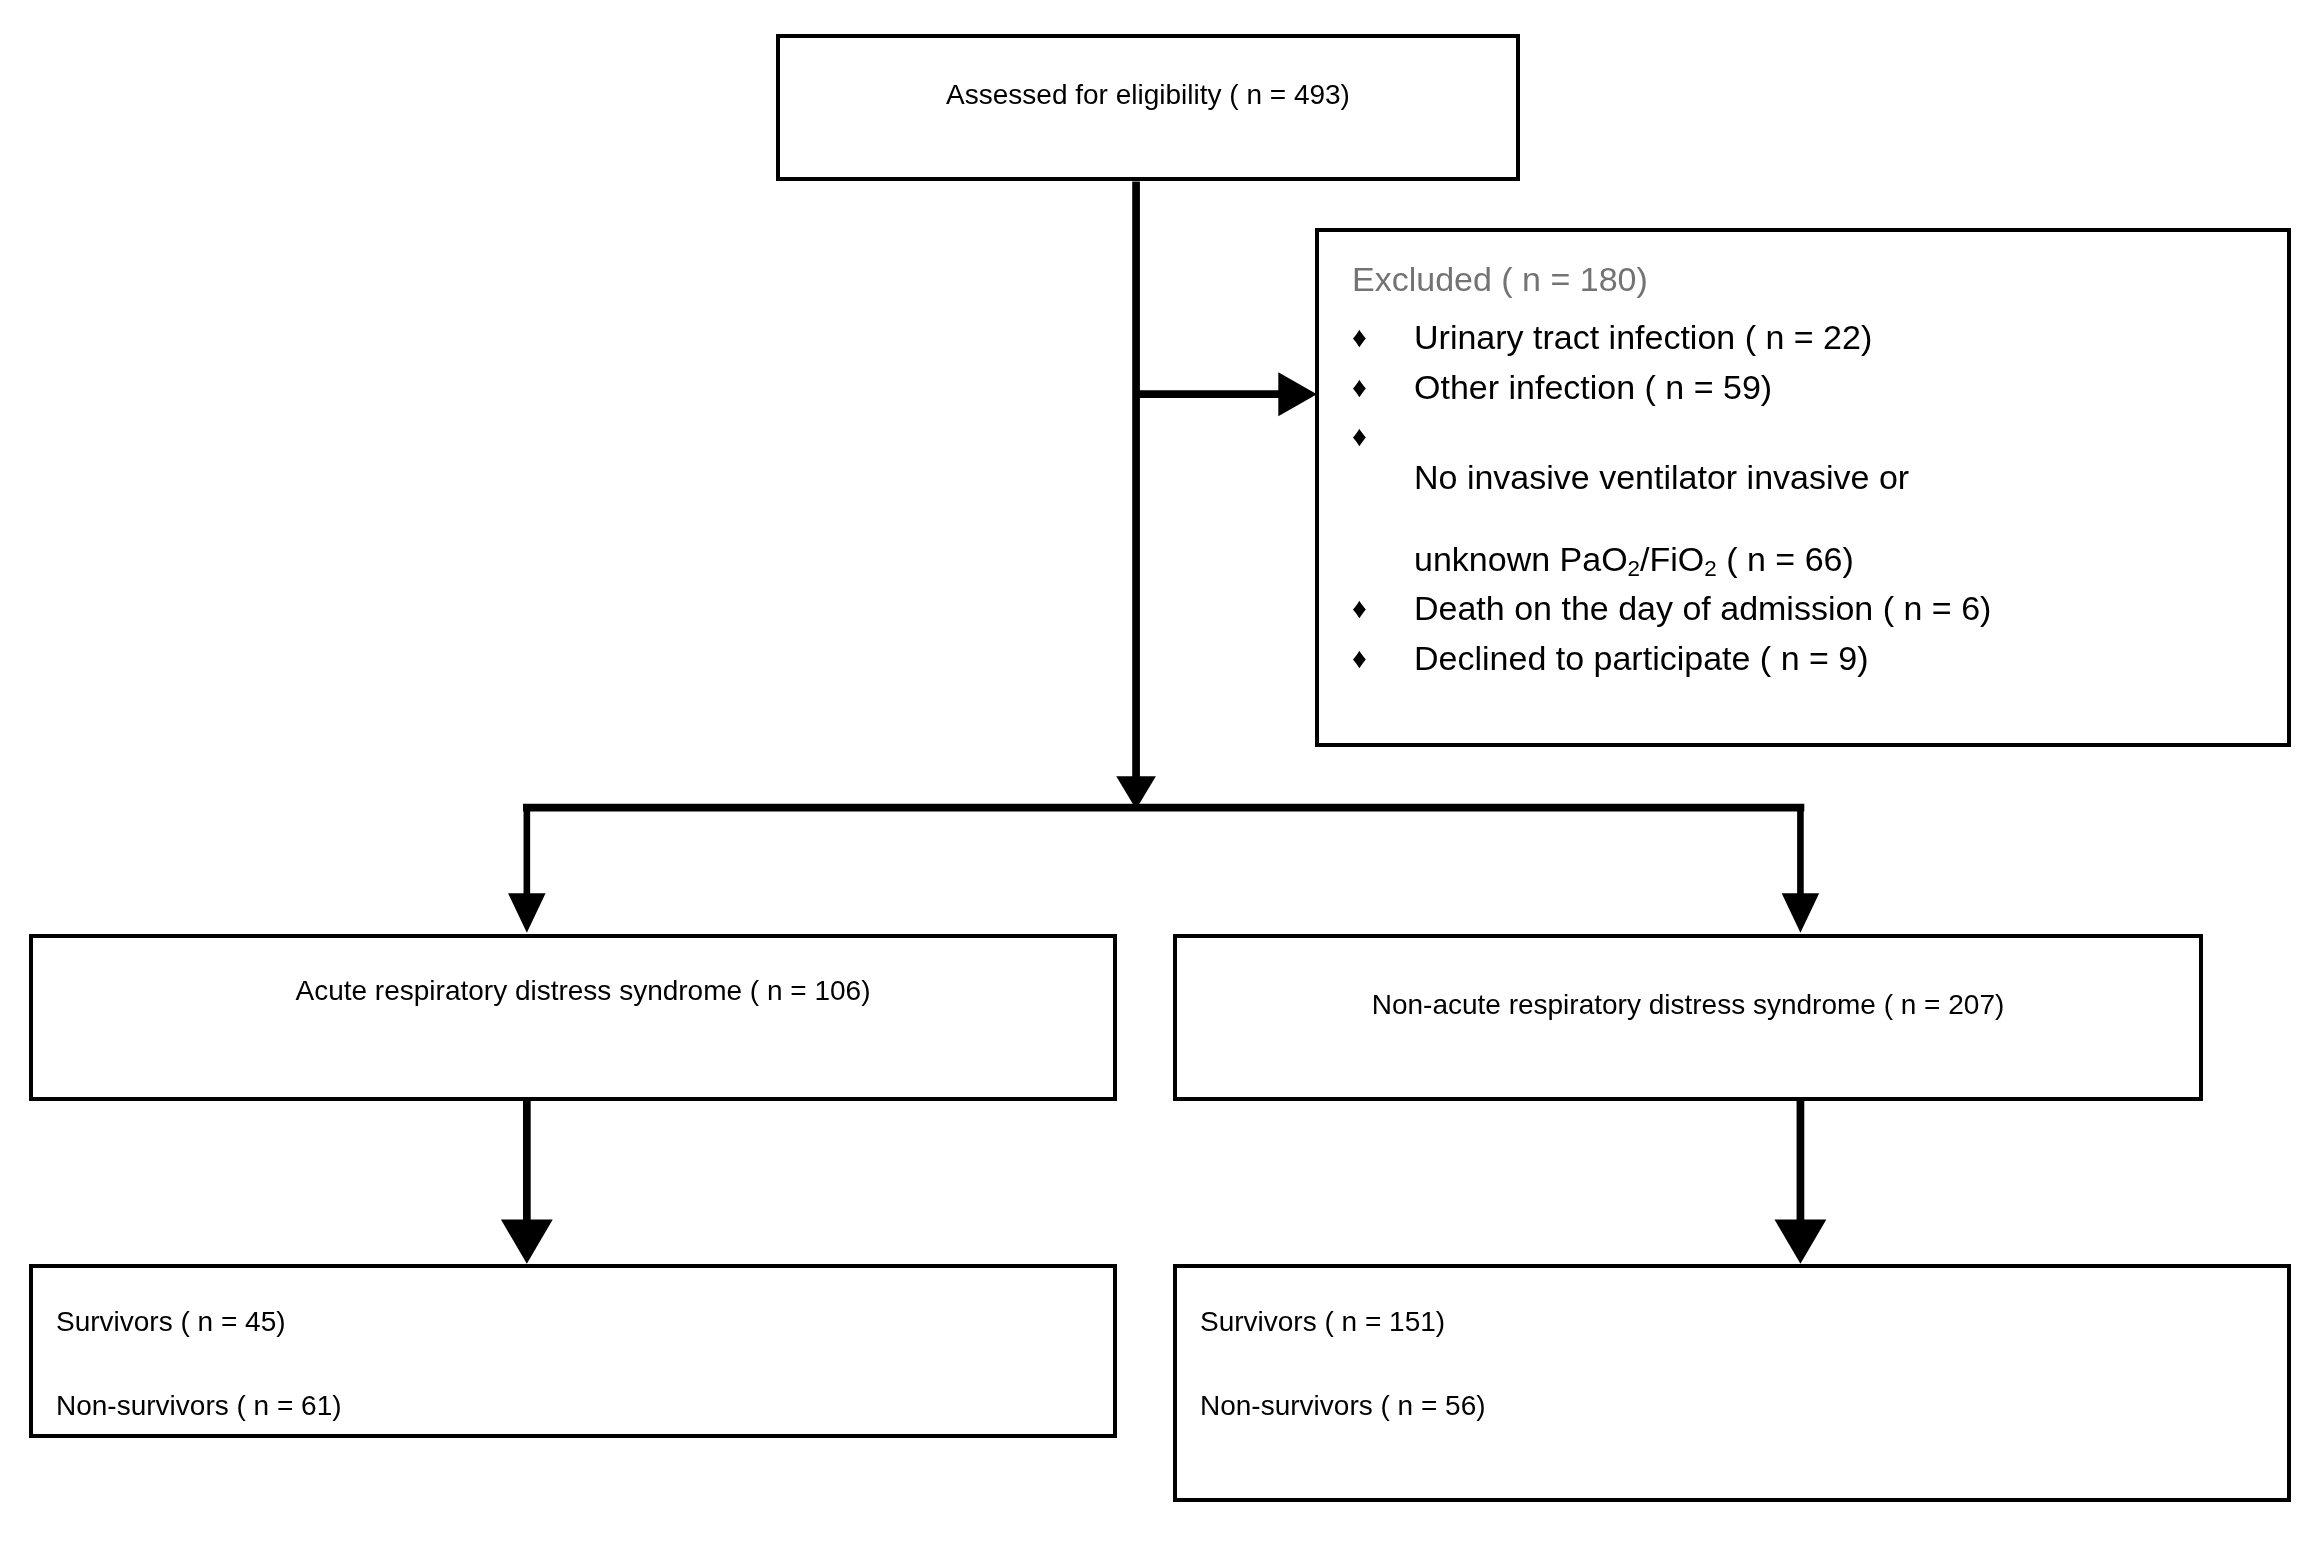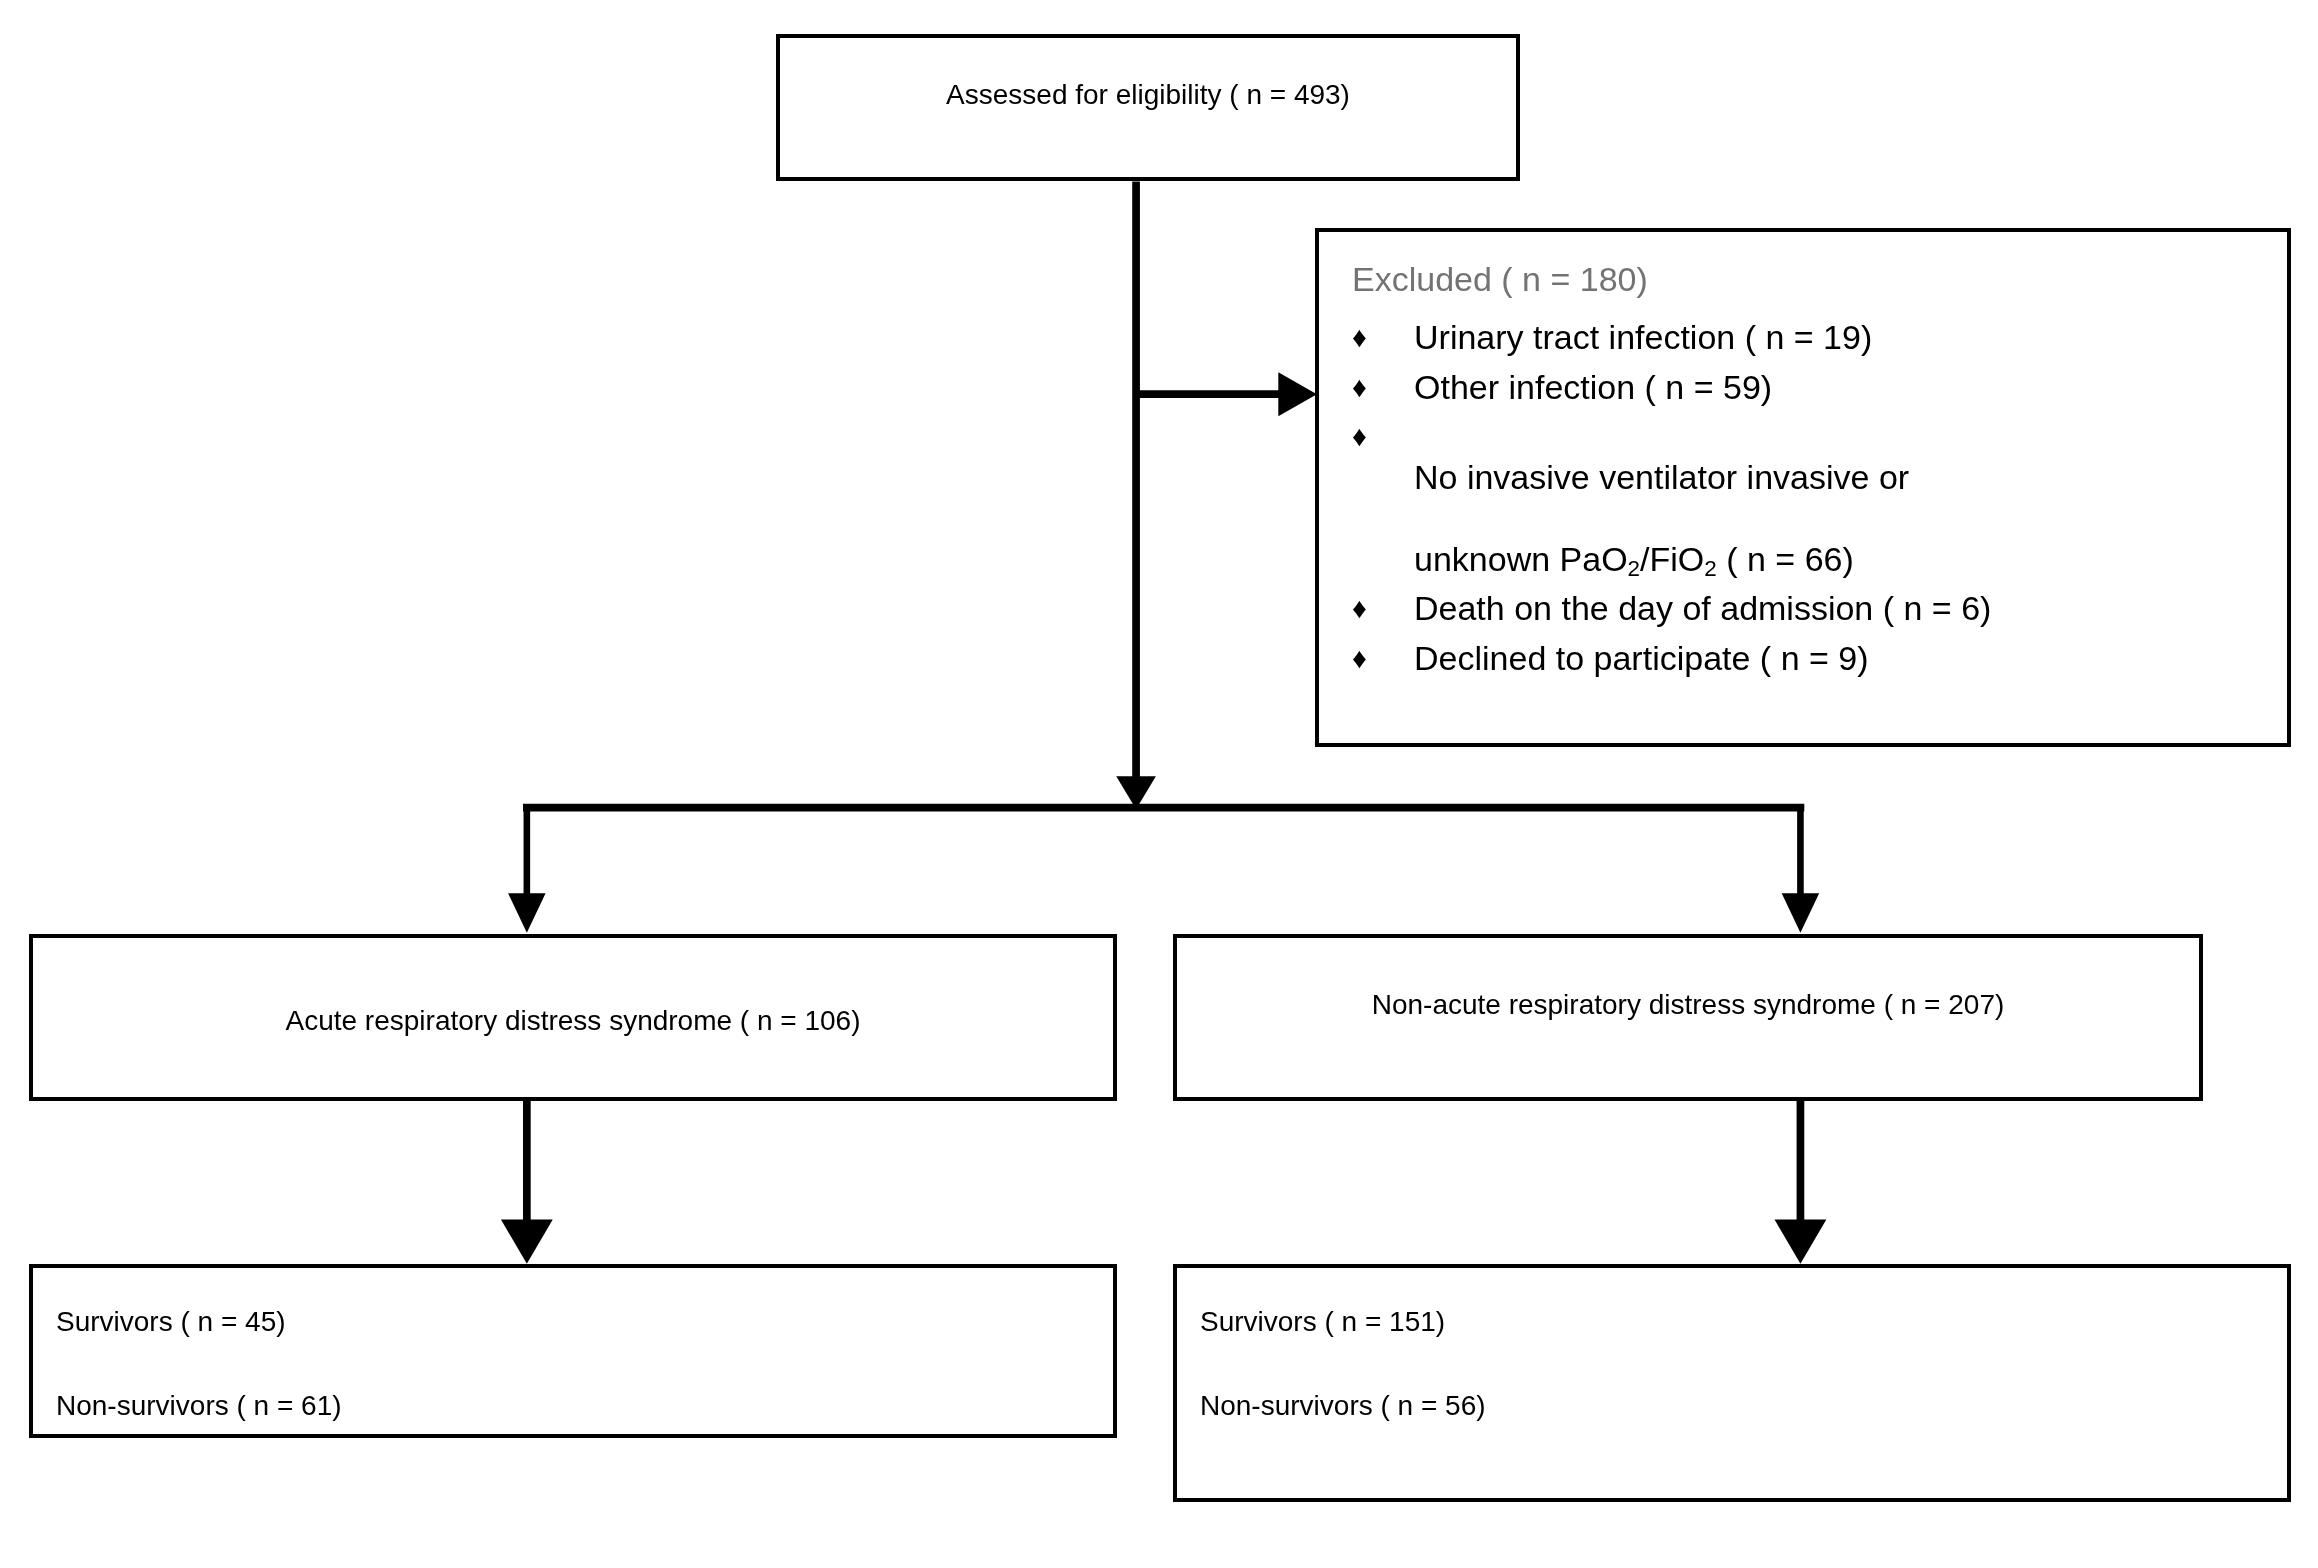--- a/index.html
+++ b/index.html
@@ -120,21 +120,21 @@
   </div>
 
   <div class="node-box" style="left:1315px; top:228px; width:976px; height:519px;">
 
     <div class="excl-heading" style="left:33px; top:26.5px;">Excluded ( n = 180)</div>
 
     <ul class="bullet-list" style="left:33px; top:85px; width:910px;">
 
       <li class="bullet-item">
         <span class="bullet-glyph">♦</span>
-        <span class="bullet-label">Urinary tract infection ( n = 19)</span>
+        <span class="bullet-label">Urinary tract infection ( n = 22)</span>
       </li>
 
       <li class="bullet-item">
         <span class="bullet-glyph">♦</span>
         <span class="bullet-label">Other infection ( n = 59)</span>
       </li>
 
       <li class="bullet-item">
         <span class="bullet-glyph">♦</span>
         <span class="bullet-label">
@@ -149,21 +149,21 @@
       </li>
 
       <li class="bullet-item">
         <span class="bullet-glyph">♦</span>
         <span class="bullet-label">Declined to participate ( n = 9)</span>
       </li>
     </ul>
   </div>
 
   <div class="node-box" style="left:29px; top:934px; width:1088px; height:167px;">
-    <div class="node-text centered" style="top:66px; left:0;">Acute respiratory distress syndrome ( n = 106)</div>
+    <div class="node-text centered" style="top:36px; left:0;padding-left:10px;">Acute respiratory distress syndrome ( n = 106)</div>
   </div>
 
   <div class="node-box" style="left:1173px; top:934px; width:1030px; height:167px;">
     <div class="node-text centered" style="top:50px; left:0;">Non-acute respiratory distress syndrome ( n = 207)</div>
   </div>
 
   <div class="node-box" style="left:29px; top:1264px; width:1088px; height:174px;">
     <div class="node-text" style="left:23px; top:37px;">Survivors ( n = 45)</div>
     <div class="node-text" style="left:23px; top:121px;">Non-survivors ( n = 61)</div>
   </div>

